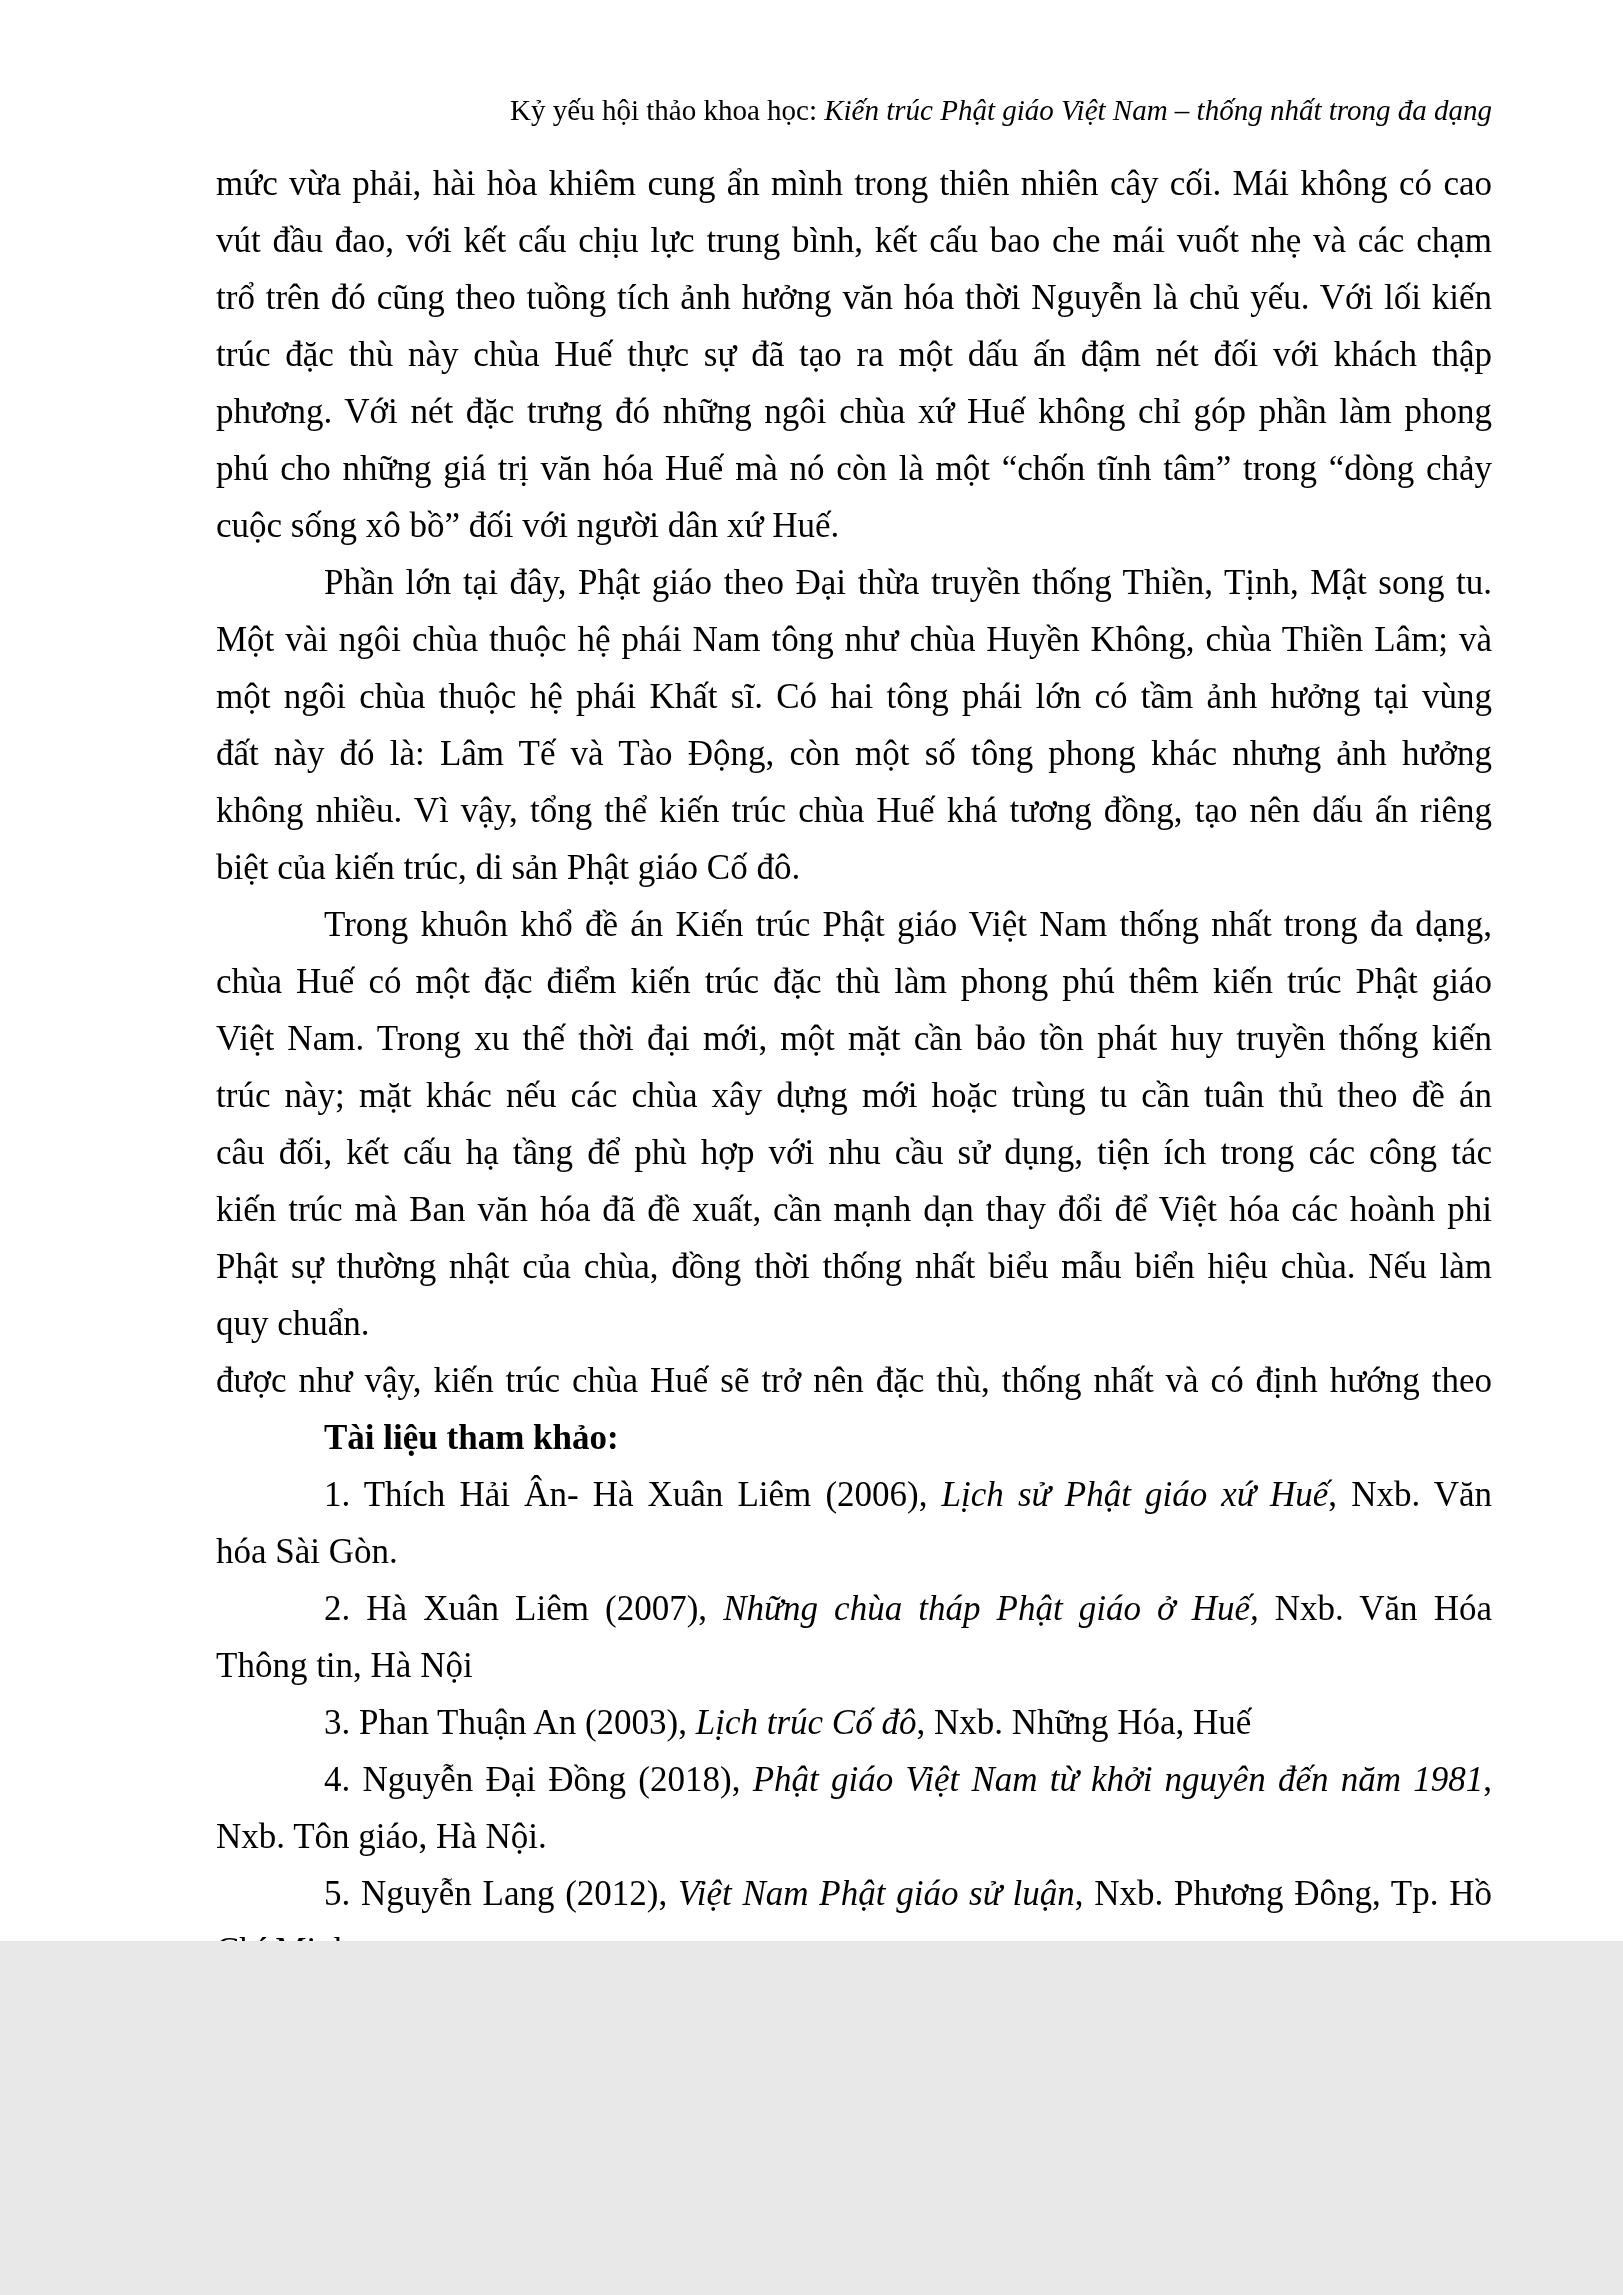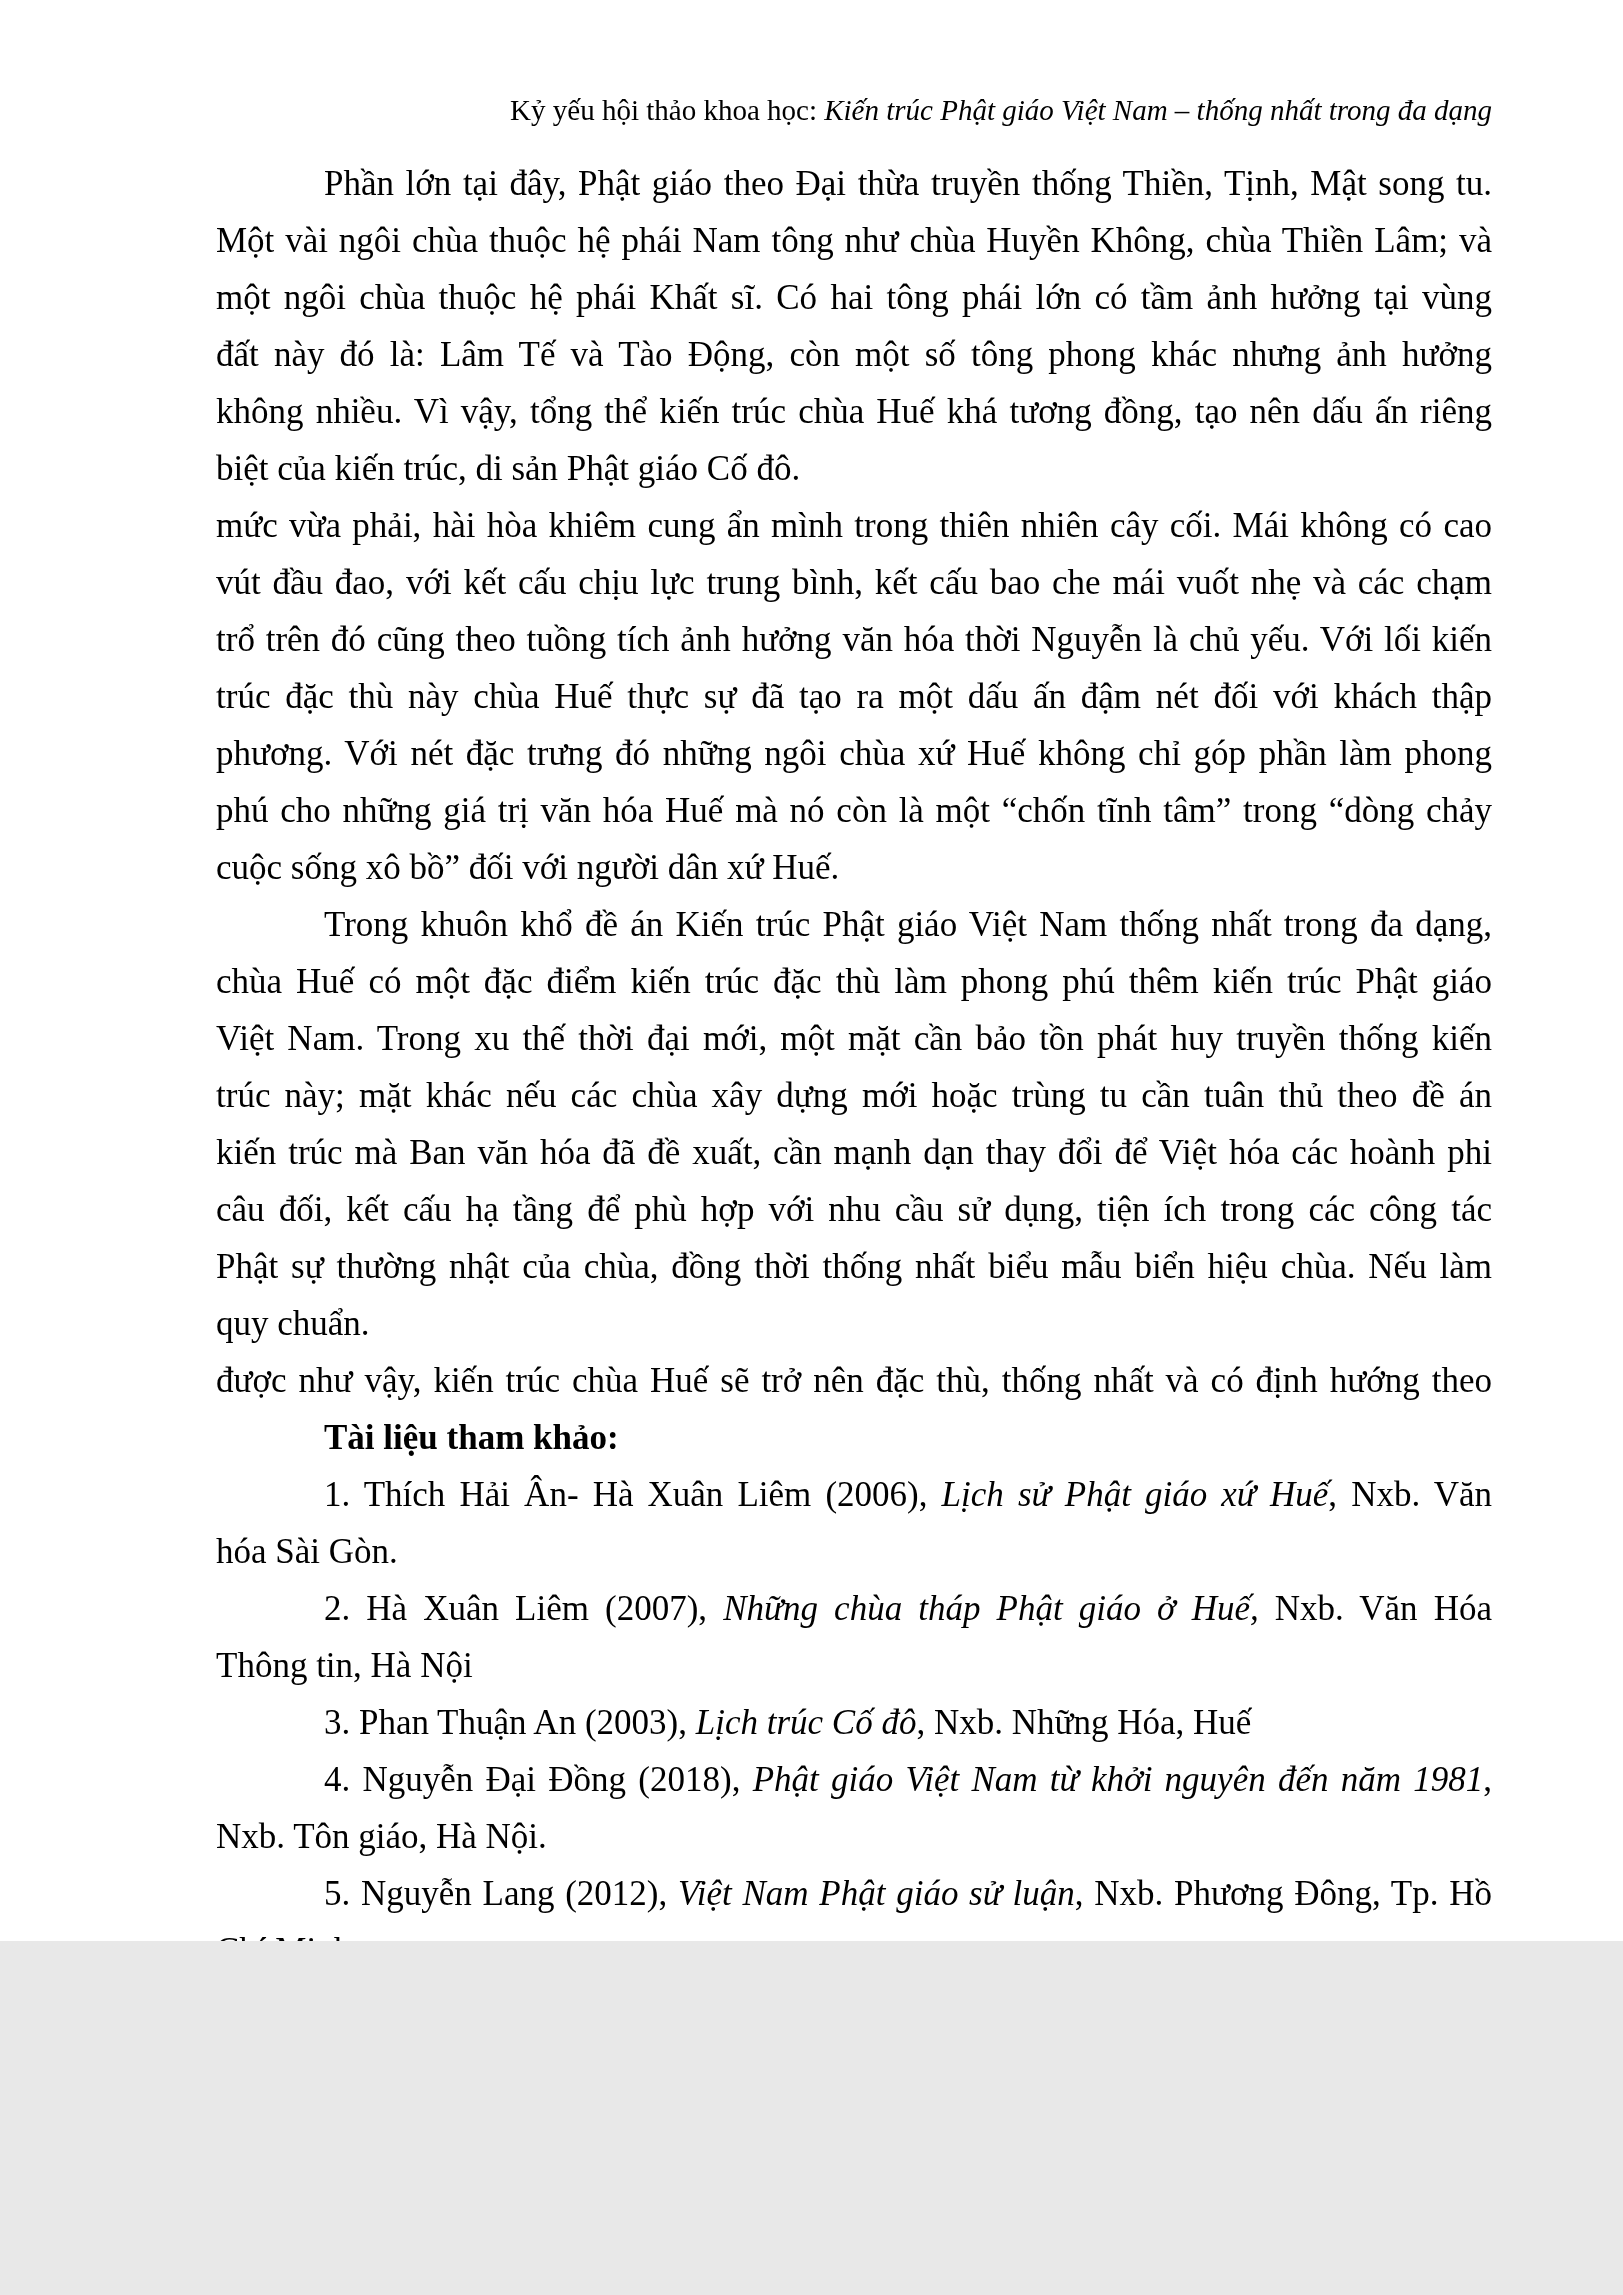--- a/index.html
+++ b/index.html
@@ -61,43 +61,43 @@
 
 <div class="page">
   <div class="content">
 
     <div class="header">
       <span>Kỷ yếu hội thảo khoa học: </span><span class="it">Kiến trúc Phật giáo Việt Nam – thống nhất trong đa dạng</span>
     </div>
 
     <div class="bodytext">
         <div class="block">
-          <div class="line just ind"><span>Phần lớn tại đây, Phật giáo theo Đại thừa truyền thống Thiền, Tịnh, Mật song tu.</span></div>
-          <div class="line just"><span>Một vài ngôi chùa thuộc hệ phái Nam tông như chùa Huyền Không, chùa Thiền Lâm; và</span></div>
-          <div class="line just"><span>một ngôi chùa thuộc hệ phái Khất sĩ. Có hai tông phái lớn có tầm ảnh hưởng tại vùng</span></div>
-          <div class="line just"><span>đất này đó là: Lâm Tế và Tào Động, còn một số tông phong khác nhưng ảnh hưởng</span></div>
-          <div class="line just"><span>không nhiều. Vì vậy, tổng thể kiến trúc chùa Huế khá tương đồng, tạo nên dấu ấn riêng</span></div>
-          <div class="line"><span>biệt của kiến trúc, di sản Phật giáo Cố đô.</span></div>
-        </div>
-        <div class="block">
           <div class="line just"><span>mức vừa phải, hài hòa khiêm cung ẩn mình trong thiên nhiên cây cối. Mái không có cao</span></div>
           <div class="line just"><span>vút đầu đao, với kết cấu chịu lực trung bình, kết cấu bao che mái vuốt nhẹ và các chạm</span></div>
           <div class="line just"><span>trổ trên đó cũng theo tuồng tích ảnh hưởng văn hóa thời Nguyễn là chủ yếu. Với lối kiến</span></div>
           <div class="line just"><span>trúc đặc thù này chùa Huế thực sự đã tạo ra một dấu ấn đậm nét đối với khách thập</span></div>
           <div class="line just"><span>phương. Với nét đặc trưng đó những ngôi chùa xứ Huế không chỉ góp phần làm phong</span></div>
           <div class="line just"><span>phú cho những giá trị văn hóa Huế mà nó còn là một “chốn tĩnh tâm” trong “dòng chảy</span></div>
           <div class="line"><span>cuộc sống xô bồ” đối với người dân xứ Huế.</span></div>
         </div>
         <div class="block">
+          <div class="line just ind"><span>Phần lớn tại đây, Phật giáo theo Đại thừa truyền thống Thiền, Tịnh, Mật song tu.</span></div>
+          <div class="line just"><span>Một vài ngôi chùa thuộc hệ phái Nam tông như chùa Huyền Không, chùa Thiền Lâm; và</span></div>
+          <div class="line just"><span>một ngôi chùa thuộc hệ phái Khất sĩ. Có hai tông phái lớn có tầm ảnh hưởng tại vùng</span></div>
+          <div class="line just"><span>đất này đó là: Lâm Tế và Tào Động, còn một số tông phong khác nhưng ảnh hưởng</span></div>
+          <div class="line just"><span>không nhiều. Vì vậy, tổng thể kiến trúc chùa Huế khá tương đồng, tạo nên dấu ấn riêng</span></div>
+          <div class="line"><span>biệt của kiến trúc, di sản Phật giáo Cố đô.</span></div>
+        </div>
+        <div class="block">
           <div class="line just ind"><span>Trong khuôn khổ đề án Kiến trúc Phật giáo Việt Nam thống nhất trong đa dạng,</span></div>
           <div class="line just"><span>chùa Huế có một đặc điểm kiến trúc đặc thù làm phong phú thêm kiến trúc Phật giáo</span></div>
           <div class="line just"><span>Việt Nam. Trong xu thế thời đại mới, một mặt cần bảo tồn phát huy truyền thống kiến</span></div>
           <div class="line just"><span>trúc này; mặt khác nếu các chùa xây dựng mới hoặc trùng tu cần tuân thủ theo đề án</span></div>
+          <div class="line just"><span>câu đối, kết cấu hạ tầng để phù hợp với nhu cầu sử dụng, tiện ích trong các công tác</span></div>
           <div class="line just"><span>kiến trúc mà Ban văn hóa đã đề xuất, cần mạnh dạn thay đổi để Việt hóa các hoành phi</span></div>
-          <div class="line just"><span>câu đối, kết cấu hạ tầng để phù hợp với nhu cầu sử dụng, tiện ích trong các công tác</span></div>
           <div class="line just"><span>Phật sự thường nhật của chùa, đồng thời thống nhất biểu mẫu biển hiệu chùa. Nếu làm</span></div>
           <div class="line"><span>quy chuẩn.</span></div>
           <div class="line just"><span>được như vậy, kiến trúc chùa Huế sẽ trở nên đặc thù, thống nhất và có định hướng theo</span></div>
         </div>
         <div class="block">
           <div class="line ind"><span class="b">Tài liệu tham khảo:</span></div>
         </div>
         <div class="block">
           <div class="line just ind"><span>1. Thích Hải Ân- Hà Xuân Liêm (2006), </span><span class="it">Lịch sử Phật giáo xứ Huế</span><span>, Nxb. Văn</span></div>
           <div class="line"><span>hóa Sài Gòn.</span></div>

